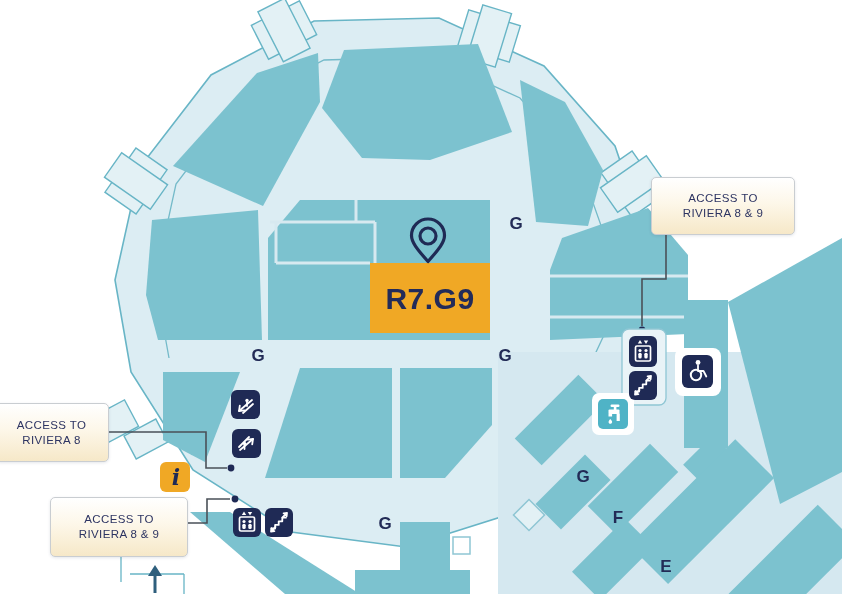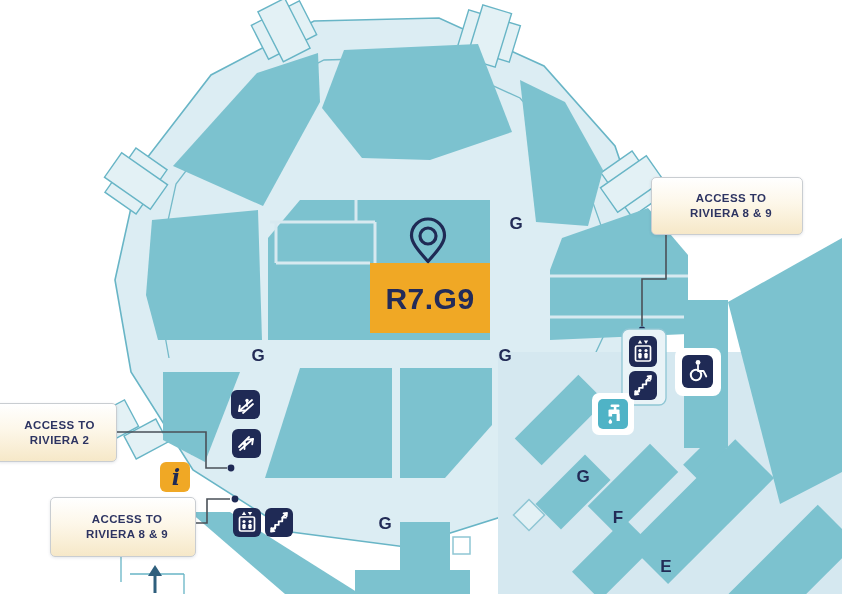--- a/index.html
+++ b/index.html
@@ -3,22 +3,22 @@
 <meta charset="utf-8">
 <style>
   html,body{margin:0;padding:0;background:#ffffff;}
   #stage{position:relative;width:842px;height:594px;overflow:hidden;background:#ffffff;
          font-family:"Liberation Sans",sans-serif;}
   #map-svg{position:absolute;left:0;top:0;}
   .access-label{position:absolute;z-index:5;
     background:linear-gradient(180deg,#ffffff 0%,#fdf7e9 45%,#f6e8c8 100%);
     border:1px solid #c9cdd1;border-radius:5px;
     display:flex;flex-direction:column;align-items:center;justify-content:center;
-    font-weight:bold;font-size:11.5px;line-height:15px;color:#2d3462;
-    letter-spacing:.4px;text-align:center;box-shadow:0 1px 3px rgba(40,60,90,.12);padding-left:8px;}
+    font-weight:normal;font-size:11.5px;line-height:15px;color:#2d3462;
+    letter-spacing:.4px;text-align:center;box-shadow:0 1px 3px rgba(40,60,90,.12);}
   .teal{fill:#7cc2cf;}
   .pale-line{stroke:#d7e9f0;stroke-width:3;fill:none;}
   .rim{fill:#dcedf3;stroke:#68b5c6;stroke-width:1.6;}
   .rim-line{fill:none;stroke:#74bac9;stroke-width:1.3;}
   .gate{fill:#e3f1f5;stroke:#68b5c6;stroke-width:1.4;}
   .leader{fill:none;stroke:#4a5058;stroke-width:1.6;}
   .icon-sq{fill:#1f2a55;}
   .glyph{stroke:#ffffff;stroke-width:1.8;fill:none;stroke-linecap:round;stroke-linejoin:round;}
   .glyph-f{fill:#ffffff;stroke:none;}
   .zletter{font-family:"Liberation Sans",sans-serif;font-weight:bold;font-size:17px;
@@ -228,21 +228,21 @@
   </g>
 </svg>
 
 <div class="access-label" style="left:651px;top:177px;width:142px;height:56px">
   <div>ACCESS TO</div>
   <div>RIVIERA 8 &amp; 9</div>
 </div>
 
 <div class="access-label" style="left:-6px;top:403px;width:113px;height:57px">
   <div>ACCESS TO</div>
-  <div>RIVIERA 2</div>
+  <div>RIVIERA 8</div>
 </div>
 
 <div class="access-label" style="left:50px;top:497px;width:136px;height:58px">
   <div>ACCESS TO</div>
   <div>RIVIERA 8 &amp; 9</div>
 </div>
 
 </div>
 
 </body></html>

